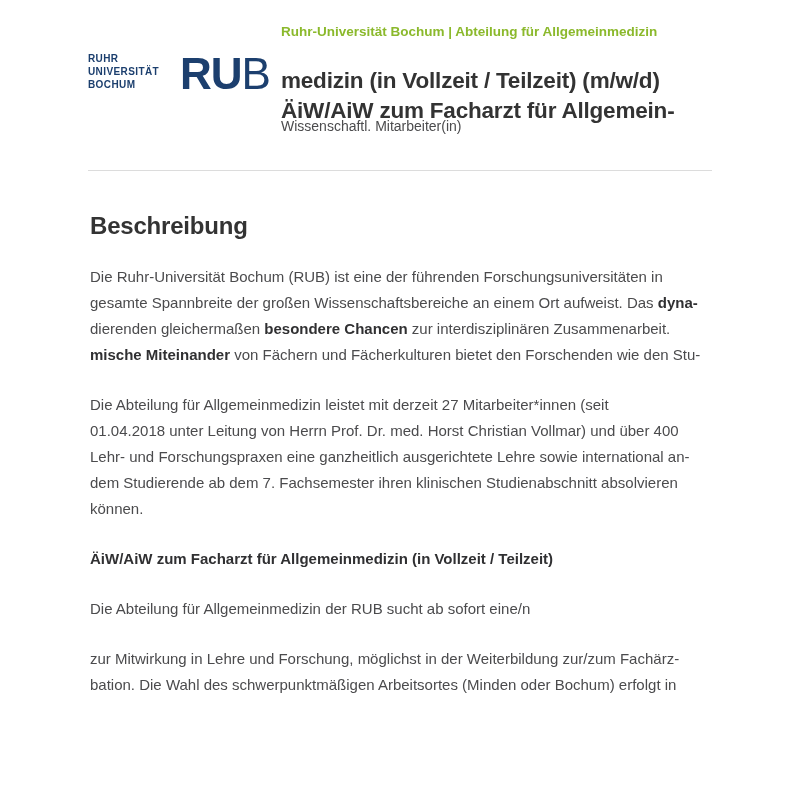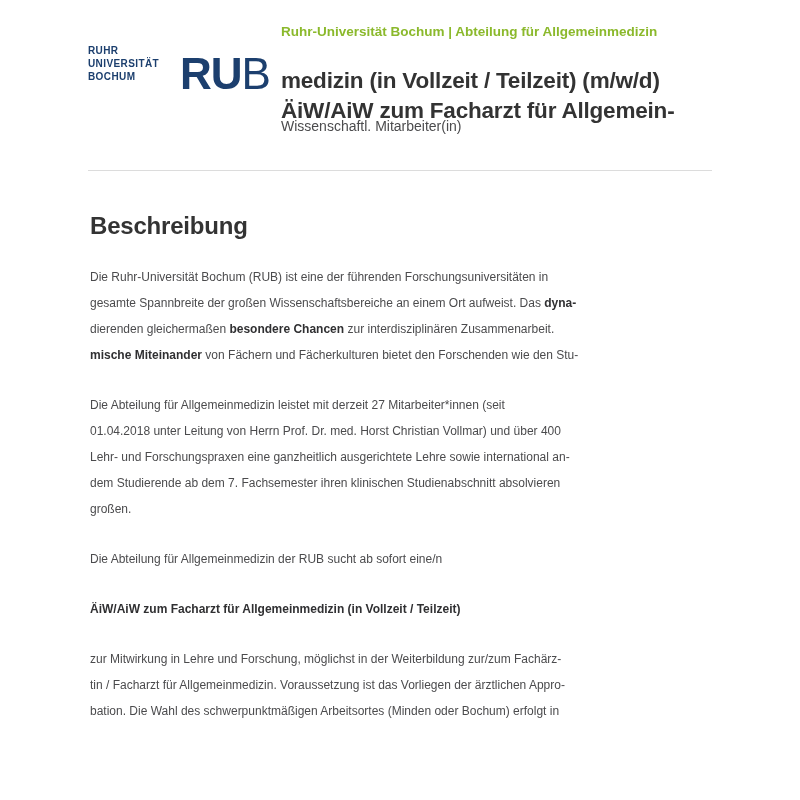--- a/index.html
+++ b/index.html
@@ -15,21 +15,21 @@
   body{font-family:"Liberation Sans", sans-serif;}
   .page{position:relative;width:800px;height:800px;background:#ffffff;overflow:hidden;}
 
   
   .breadcrumb{
     position:absolute;left:281px;top:24px;
     font-size:13.5px;font-weight:700;color:var(--rub-green);
     white-space:nowrap;cursor:pointer;
   }
   .logo-small{
-    position:absolute;left:88px;top:44px;
+    position:absolute;left:88px;top:52px;
     font-size:10px;font-weight:700;color:var(--rub-blue);
     line-height:13px;letter-spacing:0.4px;
   }
   .wordmark{
     position:absolute;left:180px;top:50px;
     font-size:44px;line-height:48px;font-weight:700;
     color:var(--rub-blue);letter-spacing:-1px;white-space:nowrap;
   }
   .wordmark .light{font-weight:400;letter-spacing:0;}
   .title{
@@ -51,21 +51,21 @@
   
   .content{position:absolute;left:90px;top:212px;width:650px;}
   .section-heading{
     margin:0 0 24px 0;
     font-size:24px;font-weight:700;color:var(--heading-text);
     letter-spacing:-0.2px;
   }
   .para{margin:0 0 24px 0;}
   .para:last-child{margin-bottom:0;}
   .line{
-    font-size:12px;line-height:26px;color:var(--body-text);
+    font-size:15px;line-height:26px;color:var(--body-text);
     white-space:nowrap;
   }
   .line .b{font-weight:700;color:var(--bold-text);}
 </style>
 </head>
 <body>
 
 <div class="page">
 
   <div class="breadcrumb">Ruhr-Universität Bochum | Abteilung für Allgemeinmedizin</div>
@@ -96,29 +96,28 @@
           <div class="line"><span>Die Ruhr-Universität Bochum (RUB) ist eine der führenden Forschungsuniversitäten in</span></div>
           <div class="line"><span>gesamte Spannbreite der großen Wissenschaftsbereiche an einem Ort aufweist. Das </span><span class="b">dyna-</span></div>
           <div class="line"><span>dierenden gleichermaßen </span><span class="b">besondere Chancen</span><span> zur interdisziplinären Zusammenarbeit.</span></div>
           <div class="line"><span class="b">mische Miteinander</span><span> von Fächern und Fächerkulturen bietet den Forschenden wie den Stu-</span></div>
         </div>
         <div class="para">
           <div class="line"><span>Die Abteilung für Allgemeinmedizin leistet mit derzeit 27 Mitarbeiter*innen (seit</span></div>
           <div class="line"><span>01.04.2018 unter Leitung von Herrn Prof. Dr. med. Horst Christian Vollmar) und über 400</span></div>
           <div class="line"><span>Lehr- und Forschungspraxen eine ganzheitlich ausgerichtete Lehre sowie international an-</span></div>
           <div class="line"><span>dem Studierende ab dem 7. Fachsemester ihren klinischen Studienabschnitt absolvieren</span></div>
-          <div class="line"><span>großen.</span></div>
+          <div class="line"><span>können.</span></div>
+        </div>
+        <div class="para">
+          <div class="line"><span class="b">ÄiW/AiW zum Facharzt für Allgemeinmedizin (in Vollzeit / Teilzeit)</span></div>
         </div>
         <div class="para">
           <div class="line"><span>Die Abteilung für Allgemeinmedizin der RUB sucht ab sofort eine/n</span></div>
         </div>
         <div class="para">
-          <div class="line"><span class="b">ÄiW/AiW zum Facharzt für Allgemeinmedizin (in Vollzeit / Teilzeit)</span></div>
-        </div>
-        <div class="para">
           <div class="line"><span>zur Mitwirkung in Lehre und Forschung, möglichst in der Weiterbildung zur/zum Fachärz-</span></div>
-          <div class="line"><span>tin / Facharzt für Allgemeinmedizin. Voraussetzung ist das Vorliegen der ärztlichen Appro-</span></div>
           <div class="line"><span>bation. Die Wahl des schwerpunktmäßigen Arbeitsortes (Minden oder Bochum) erfolgt in</span></div>
         </div>
       </div>
   </div>
 
 </div>
 
 </body></html>

